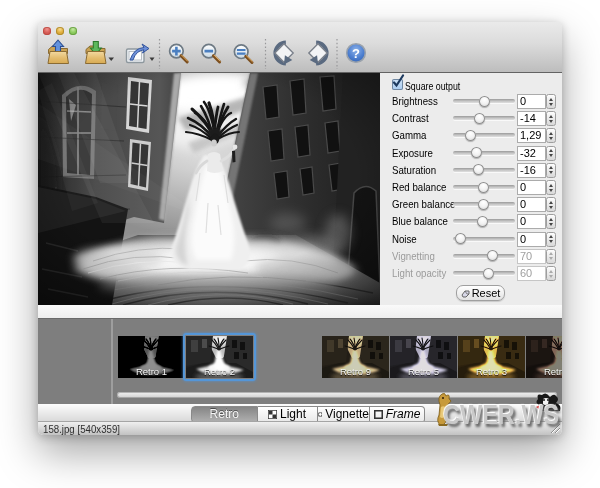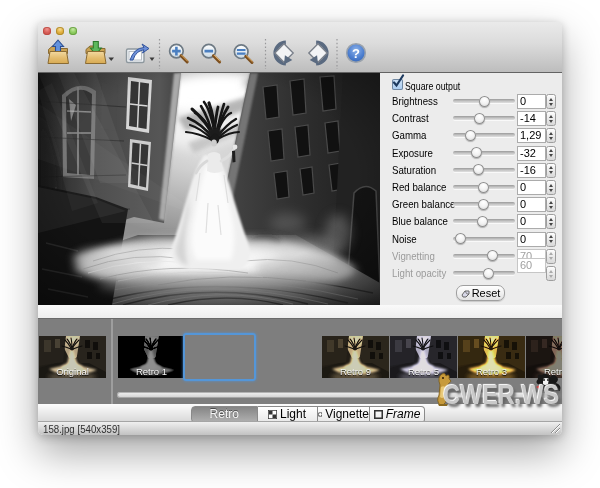--- a/index.html
+++ b/index.html
@@ -56,21 +56,21 @@
 #sep1{position:absolute;left:73px;top:0px;width:2px;height:85px;background:#9e9e9e;}
 
 #segs{position:absolute;left:153px;top:383.5px;height:17px;display:flex;box-sizing:border-box;}
 .seg{box-sizing:border-box;height:17px;border:1px solid #8a8a8a;border-left:none;
   background:linear-gradient(#fff,#e8e8e8);font-size:12px;line-height:15px;color:#000;
   padding:0;display:flex;align-items:center;justify-content:center;gap:3px;}
 .seg:first-child{border-left:1px solid #8a8a8a;border-radius:4px 0 0 4px;}
 .seg:last-child{border-radius:0 4px 4px 0;font-style:italic;}
 .seg.on{background:linear-gradient(#858585,#b0b0b0);color:#f5f5f5;text-shadow:0 -1px 0 rgba(0,0,0,.45);}
 
-#wm{position:absolute;left:432px;top:371px;width:168px;height:46px;pointer-events:none;}
+#wm{position:absolute;left:432px;top:391px;width:168px;height:46px;pointer-events:none;}
 #wmtext{position:absolute;left:11px;top:8px;font-size:28px;font-weight:bold;
   color:#c9c9c9;text-shadow:-1px -1px 1px #ffffff,2.5px 2.5px 3px #636363;transform:scaleX(.84);transform-origin:0 0;}
 </style>
 </head>
 <body>
 <div id="stage">
 <svg width="0" height="0" style="position:absolute">
       <defs>
 <radialGradient id="tsky" cx="50%" cy="28%" r="62%">
  <stop offset="0" stop-color="#e8e8e8"></stop>
@@ -409,46 +409,46 @@
   <div class="vbox" style="top:209.6px">0</div>
   <div class="stp" style="top:209.6px"></div>
   <div class="lab dis" style="left:354px;top:227.8px">Vignetting</div>
   <div class="track" style="top:231.8px"></div>
   <div class="thumbk" style="left:449.0px;top:228.3px"></div>
   <div class="vbox dis" style="top:226.8px">70</div>
   <div class="stp dis" style="top:226.8px"></div>
   <div class="lab dis" style="left:354px;top:245.0px">Light opacity</div>
   <div class="track" style="top:249.0px"></div>
   <div class="thumbk" style="left:444.9px;top:245.5px"></div>
-  <div class="vbox dis" style="top:236px">60</div>
+  <div class="vbox dis" style="top:244.0px">60</div>
   <div class="stp dis" style="top:244.0px"></div>
   <div id="chk">
         <svg width="16" height="16" viewBox="0 0 16 16" style="position:absolute;left:-1px;top:-5px">
           <path d="M3,8.5 L5.5,11.5 L12,1.5" fill="none" stroke="#1d3a5f" stroke-width="2.2" stroke-linecap="round"></path>
         </svg>
       </div>
       <div id="chklab">Square output</div>
   <div id="reset"><svg width="9" height="9" viewBox="0 0 9 9" style="vertical-align:-1px;margin-right:2px">
           <path d="M1,6 L4,2 L8,2 L8,5 L5,8 L2,8 Z" fill="#d8d8e8" stroke="#666" stroke-width="1"></path>
           <path d="M4,2 L6,5 L8,5" fill="none" stroke="#666" stroke-width=".8"></path>
         </svg>Reset</div>
   <div id="gap"></div>
   <div id="film">
         <div id="sep1"></div>
-  <div class="th" style="left:1px">
-   <svg width="67" height="42" viewBox="0 0 67 42" style="filter:sepia(.6) brightness(.78) saturate(1.4)">
-            <use href="#thm"></use>
-          </svg>
-   <div class="cap">Original</div>
-        </div>
   <div class="th" style="left:80px">
    <svg width="67" height="42" viewBox="0 0 67 42" style="filter:brightness(.55) contrast(1.6)">
             <use href="#thm"></use>
           </svg>
    <div class="cap">Retro 1</div>
+        </div>
+  <div class="th" style="left:148px">
+   <svg width="67" height="42" viewBox="0 0 67 42" style="filter:brightness(1.02)">
+            <use href="#thm"></use>
+          </svg>
+   <div class="cap">Retro 2</div>
         </div>
   <div class="th" style="left:284px">
    <svg width="67" height="42" viewBox="0 0 67 42" style="filter:sepia(.75) saturate(1.5) brightness(.8)">
             <use href="#thm"></use>
           </svg>
    <div class="cap">Retro 9</div>
         </div>
   <div class="th" style="left:352px">
    <svg width="67" height="42" viewBox="0 0 67 42" style="filter:sepia(.35) hue-rotate(210deg) saturate(1.05) brightness(.88)">
             <use href="#thm"></use>

